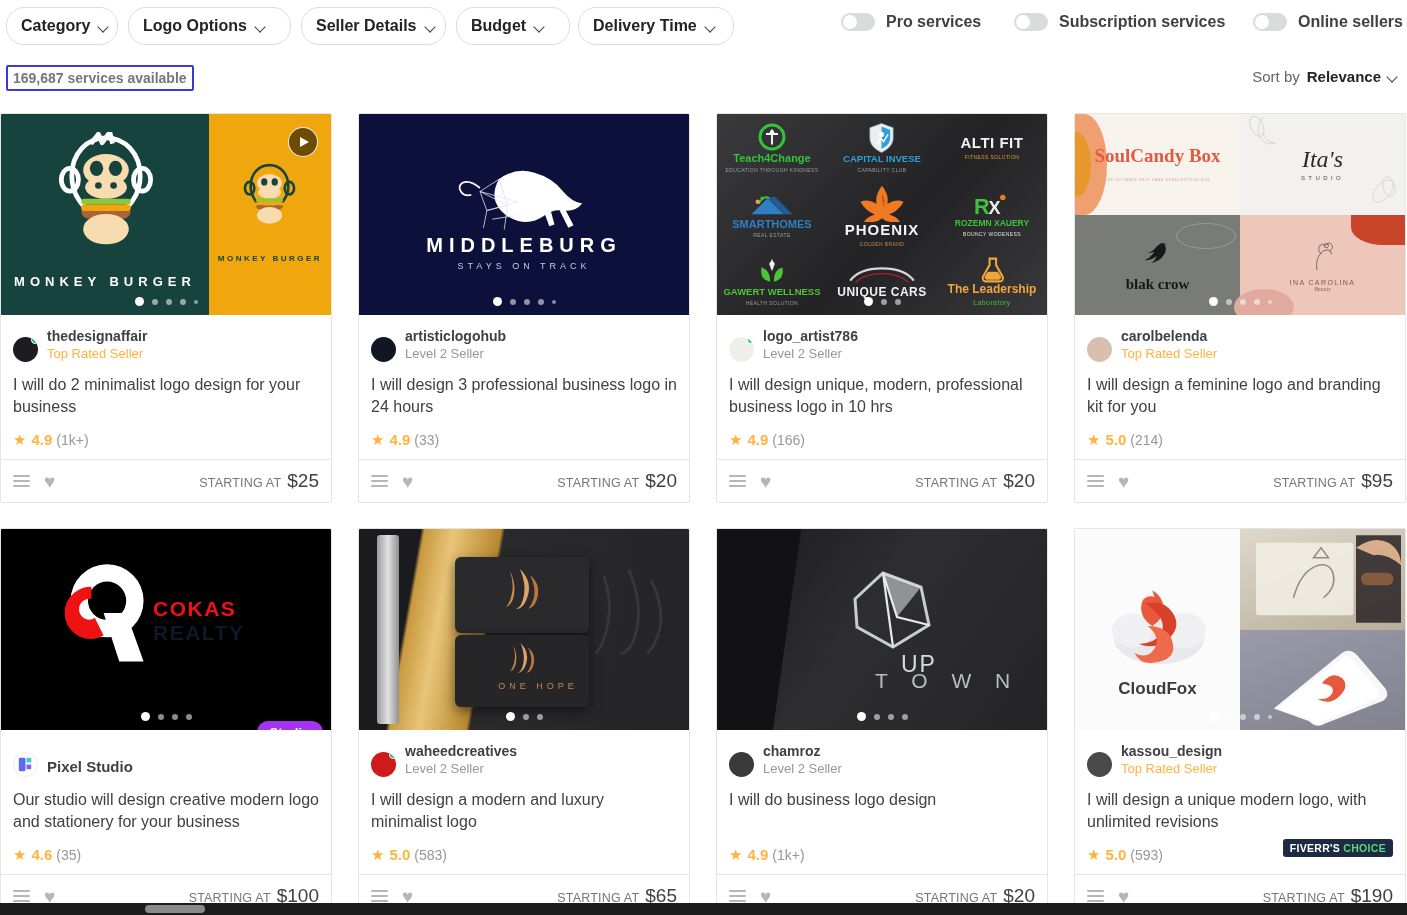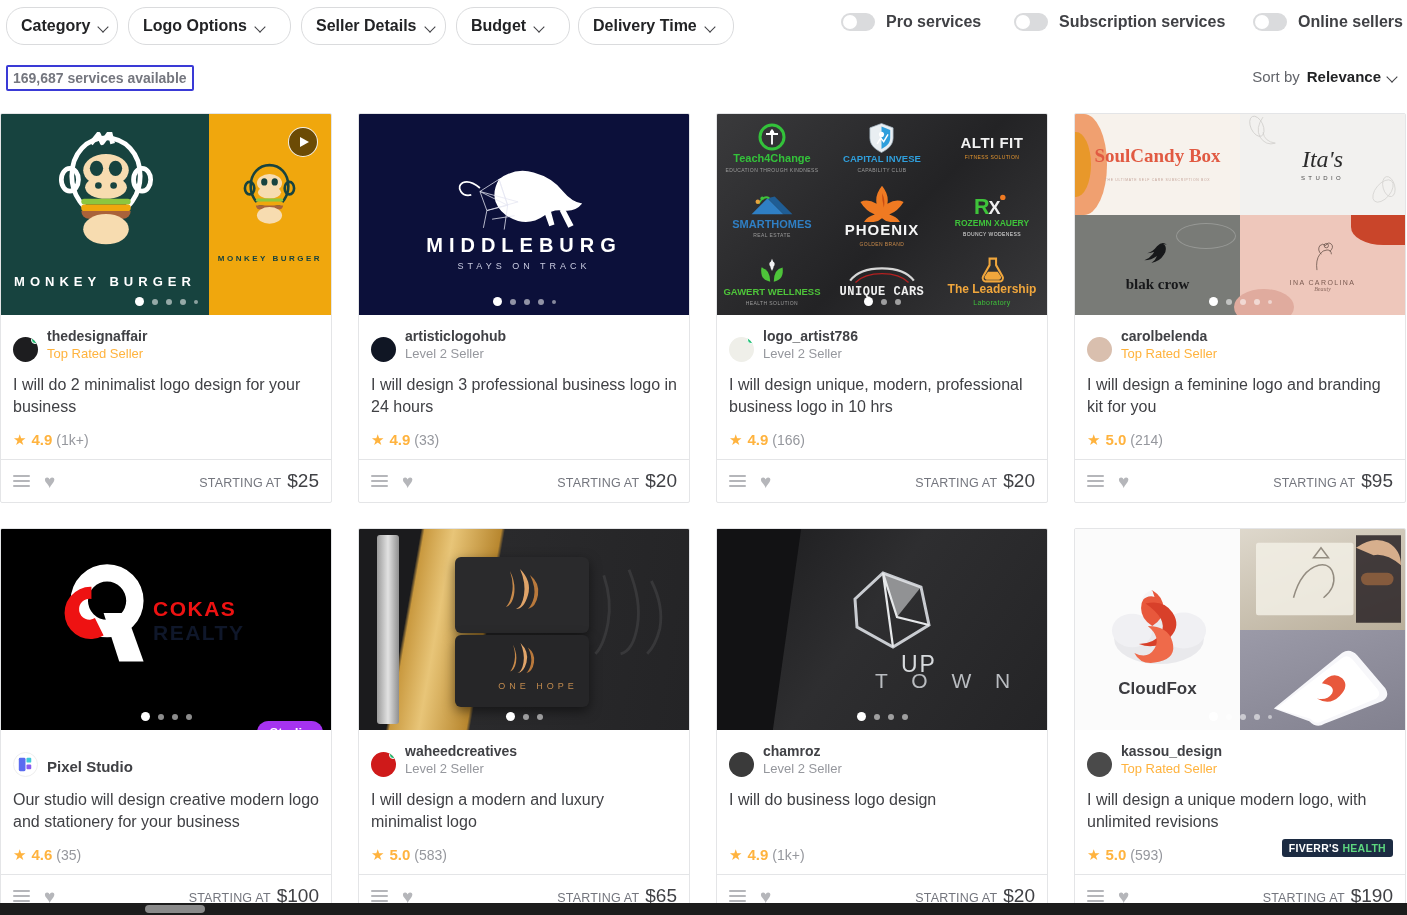--- a/index.html
+++ b/index.html
@@ -396,21 +396,21 @@
             <div class="lg-cell" style="left:0;top:66.66%;">
               <svg viewBox="0 0 40 34" style="width:36px;height:30px;">
                   <path d="M20 2 q4 8 0 14 q-4 -6 0 -14z" fill="#f2f2f2"></path>
                   <path d="M8 12 q10 2 10 16 q-12 -2 -10 -16z" fill="#4ec43a"></path>
                   <path d="M32 12 q-10 2 -10 16 q12 -2 10 -16z" fill="#4ec43a"></path>
                   <circle cx="20" cy="8" r="3" fill="#f2f2f2"></circle>
                 </svg>
               <b style="color:#4ec43a;font-size:9.5px;">GAWERT WELLNESS</b>
               <span class="lg-sub">HEALTH SOLUTION</span>
             </div>
-            <div class="lg-cell" style="left:33.33%;top:66.66%;font-family:Liberation Mono, monospace;">
+            <div class="lg-cell" style="left:33.33%;top:66.66%;">
               <svg viewBox="0 0 80 26" style="width:72px;height:23px;">
                   <path d="M4 20 q10 -14 36 -14 q26 0 36 14" stroke="#d6d6d6" stroke-width="2.5" fill="none"></path>
                   <path d="M10 22 q10 -10 30 -10 q20 0 30 10" stroke="#b32020" stroke-width="1.6" fill="none"></path>
                 </svg>
               <b style="color:#f0f0f0;font-size:12px;letter-spacing:.5px;">UNIQUE CARS</b>
             </div>
             <div class="lg-cell" style="left:66.66%;top:66.66%;">
               <svg viewBox="0 0 34 32" style="width:28px;height:26px;">
                   <path d="M14 2 h8 v8 l8 14 a4 4 0 0 1 -4 6 h-16 a4 4 0 0 1 -4 -6 l8 -14z" fill="none" stroke="#f0a63c" stroke-width="2.5"></path>
                   <path d="M12 18 h12 l4 6 a3 3 0 0 1 -3 4 h-14 a3 3 0 0 1 -3 -4z" fill="#f0a63c"></path>
@@ -744,21 +744,21 @@
             <div class="slevel top">Top Rated Seller</div>
           </span>
         </div>
         <div class="gtitle">I will design a unique modern logo, with unlimited revisions</div>
         <div class="ratingrow">
           <span class="star">★</span>
           <span class="rscore">5.0</span>
           <span class="rcount">(593)</span>
           <span class="choice-badge">
             <span class="cb1">FIVERR'S</span>
-            <span class="cb2">HEALTH</span>
+            <span class="cb2">CHOICE</span>
           </span>
         </div>
         <div class="cardfoot">
           <span class="ic-list">
               <span></span>
               <span></span>
               <span></span>
             </span>
           <span class="ic-heart">♥</span>
           <span class="price">

